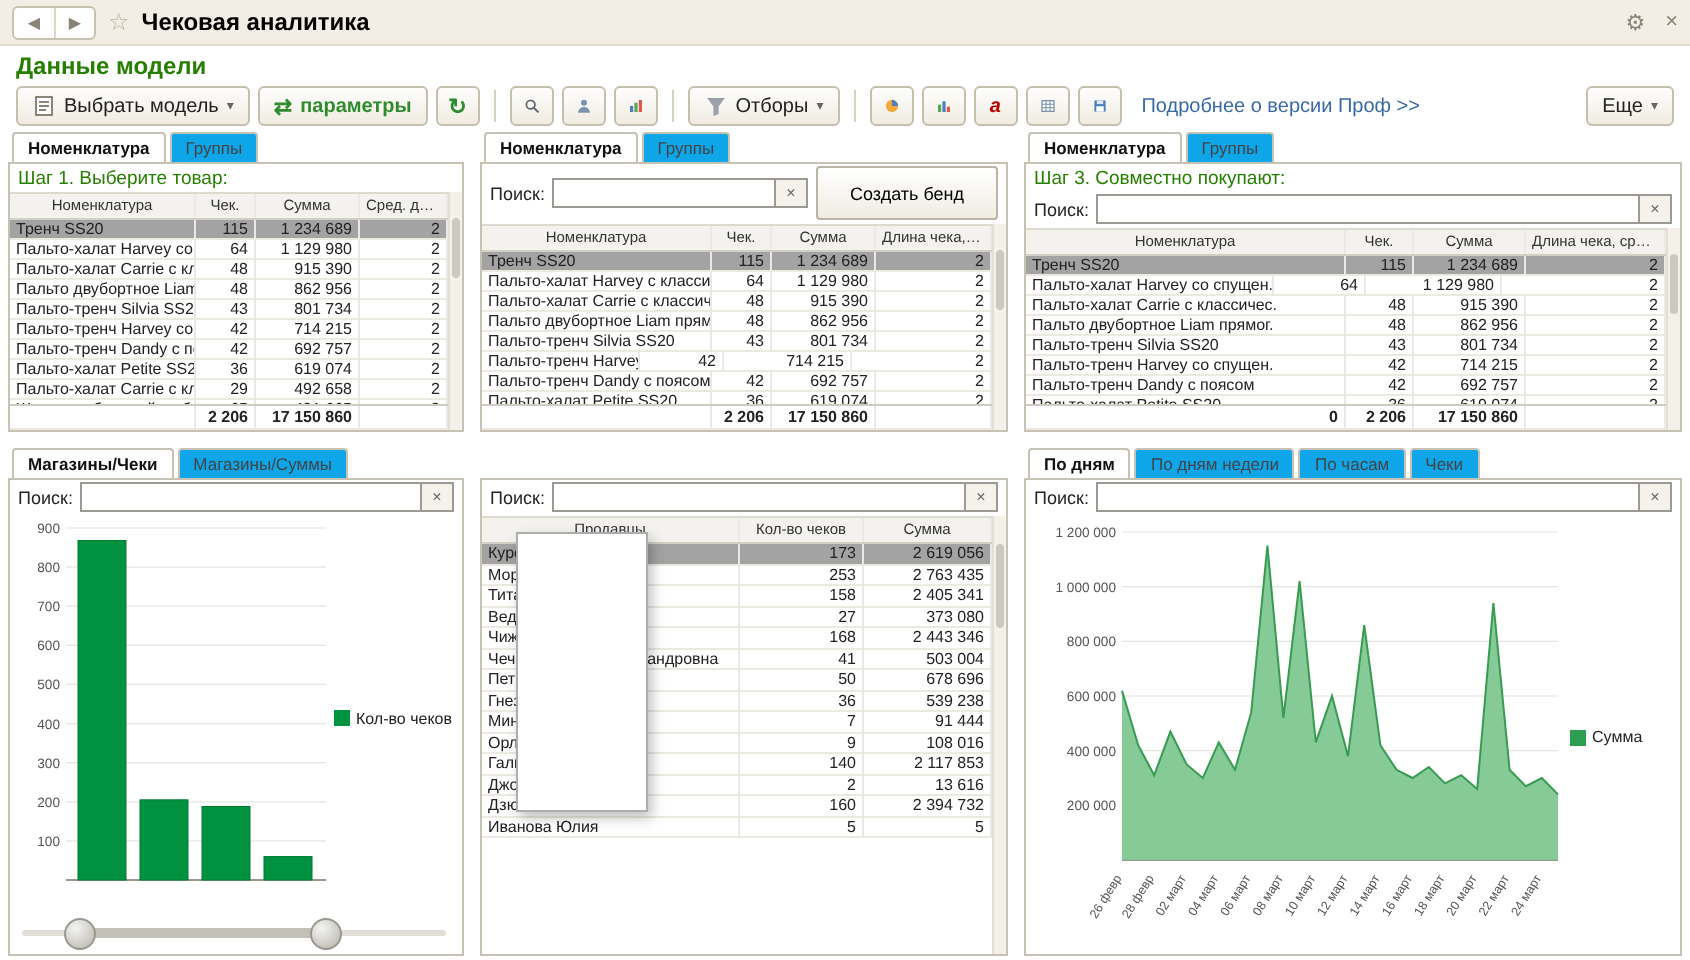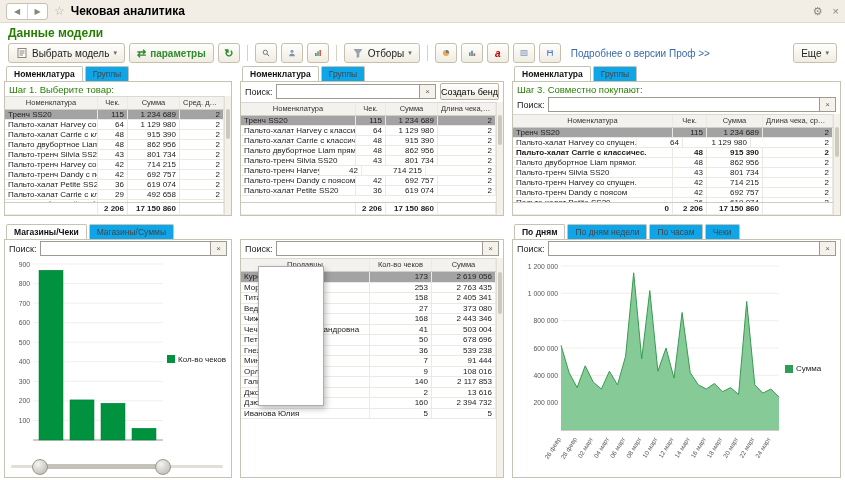--- a/index.html
+++ b/index.html
@@ -35,21 +35,21 @@
   .tab.active{background:#fff;font-weight:bold;color:#111;}
   .pcontent{flex:1;border:1px solid #c6c2b4;background:#fff;display:flex;flex-direction:column;min-height:0;position:relative;}
   .caption{color:#267f00;font-size:9.5px;padding:2px 4px 1px;white-space:nowrap;overflow:hidden;}
   .search-row{display:flex;align-items:center;gap:4px;padding:1px 4px 2px;}
   .search-label{font-size:9px;}
   .search-box{flex:1;display:flex;height:15px;min-width:0;}
   .search-input{flex:1;min-width:0;border:1px solid #9b9b93;border-right:none;font-size:9px;padding:0 3px;
                 font-family:"Liberation Sans",sans-serif;}
   .search-clear{width:15px;border:1px solid #9b9b93;background:#f4f2ea;color:#666;font-size:8px;
                 display:flex;align-items:center;justify-content:center;cursor:pointer;}
-  .mini-btn{height:17px;font-size:9px;padding:0 0;background:linear-gradient(#fff,#efece2);
+  .mini-btn{height:27px;font-size:9px;padding:0 16px;background:linear-gradient(#fff,#efece2);
             border:1px solid #b9b4a5;border-radius:2px;cursor:pointer;white-space:nowrap;}
   .table-zone{flex:1;display:flex;min-height:0;}
   .gtable{flex:1;display:flex;flex-direction:column;font-size:8px;min-width:0;border-top:1px solid #dcd9d0;}
   .trow{display:grid;border-bottom:1px solid #ebe9e2;}
   .trow>div{height:var(--rowh,9px);line-height:var(--rowh,9px);padding:0 3px;overflow:hidden;
             white-space:nowrap;border-right:1px solid #ebe9e2;}
   .trow.thead{background:#f3f2ee;border-bottom:1px solid #d2cfc6;}
   .trow.thead>div{height:12px;line-height:12px;text-align:center;font-size:7.5px;color:#333;text-overflow:ellipsis;}
   .num{text-align:right;}
   .trow.selected{background:#a3a3a3;}
@@ -382,21 +382,21 @@
                 <div class="num">115</div>
                 <div class="num">1 234 689</div>
                 <div class="num">2</div>
               </div>
               <div class="trow" style="grid-template-columns: 1fr 34px 56px 70px; gap: 12px;">
                 <div>Пальто-халат Harvey со спущен.</div>
                 <div class="num">64</div>
                 <div class="num">1 129 980</div>
                 <div class="num">2</div>
               </div>
-              <div class="trow" style="grid-template-columns: 1fr 34px 56px 70px; font-weight: bold;">
+              <div class="trow" style="grid-template-columns: 1fr 34px 56px 70px;">
                 <div>Пальто-халат Carrie с классичес.</div>
                 <div class="num">48</div>
                 <div class="num">915 390</div>
                 <div class="num">2</div>
               </div>
               <div class="trow" style="grid-template-columns: 1fr 34px 56px 70px;">
                 <div>Пальто двубортное Liam прямог.</div>
                 <div class="num">48</div>
                 <div class="num">862 956</div>
                 <div class="num">2</div>

